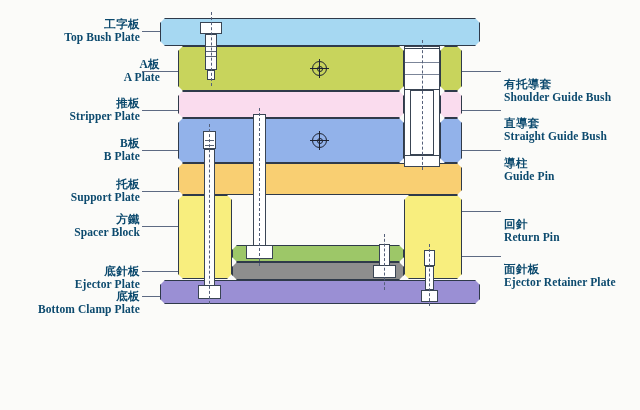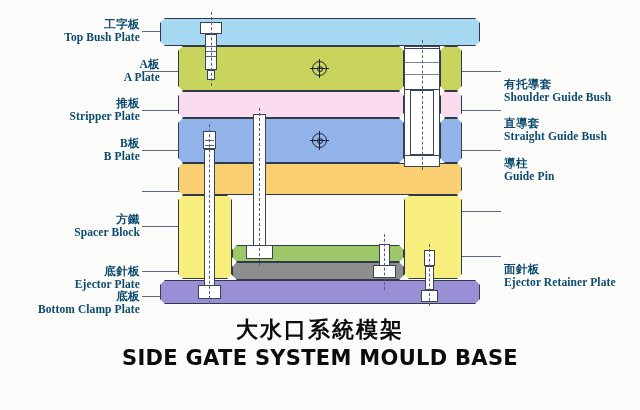--- a/index.html
+++ b/index.html
@@ -74,20 +74,24 @@
     <div class="en">Stripper Plate</div>
   </div>
   <div class="leader" style="left:142px;top:110px;width:48px;"></div>
 
   <div class="lbl left" style="right:500px;top:137px;">
     <div class="cn">B板</div>
     <div class="en">B Plate</div>
   </div>
   <div class="leader" style="left:142px;top:150px;width:50px;"></div>
 
+  <div class="lbl left" style="right:500px;top:178px;">
+    <div class="cn">托板</div>
+    <div class="en">Support Plate</div>
+  </div>
   <div class="leader" style="left:142px;top:191px;width:48px;"></div>
 
   <div class="lbl left" style="right:500px;top:213px;">
     <div class="cn">方鐵</div>
     <div class="en">Spacer Block</div>
   </div>
   <div class="leader" style="left:142px;top:226px;width:48px;"></div>
 
   <div class="lbl left" style="right:500px;top:265px;">
     <div class="cn">底針板</div>
@@ -112,20 +116,24 @@
     <div class="en">Straight Guide Bush</div>
   </div>
   <div class="leader" style="left:446px;top:110px;width:55px;"></div>
 
   <div class="lbl right" style="left:504px;top:137px;">
     <div class="cn">導柱</div>
     <div class="en">Guide Pin</div>
   </div>
   <div class="leader" style="left:432px;top:150px;width:69px;"></div>
 
+  <div class="lbl right" style="left:504px;top:198px;">
+    <div class="cn">回針</div>
+    <div class="en">Return Pin</div>
+  </div>
   <div class="leader" style="left:412px;top:211px;width:89px;"></div>
 
   <div class="lbl right" style="left:504px;top:243px;">
     <div class="cn">面針板</div>
     <div class="en">Ejector Retainer Plate</div>
   </div>
   <div class="leader" style="left:370px;top:256px;width:131px;"></div>
 
   <div class="plate oct" style="left:160px;top:18px;width:320px;height:28px;background:#a6d8f2;"></div>
 
@@ -191,18 +199,14 @@
       <span class="h"></span>
       <span class="v"></span>
   </div>
   <div class="target" style="left:312px;top:133px;">
     <i class="o"></i>
       <i class="c"></i>
       <span class="h"></span>
       <span class="v"></span>
   </div>
 
-  <div id="title" style="top:315px;">
-    <div class="tcn">大水口系統模架</div>
-    <div class="ten">SIDE GATE SYSTEM MOULD BASE</div>
-  </div>
 
 </div>
 
 </body></html>

